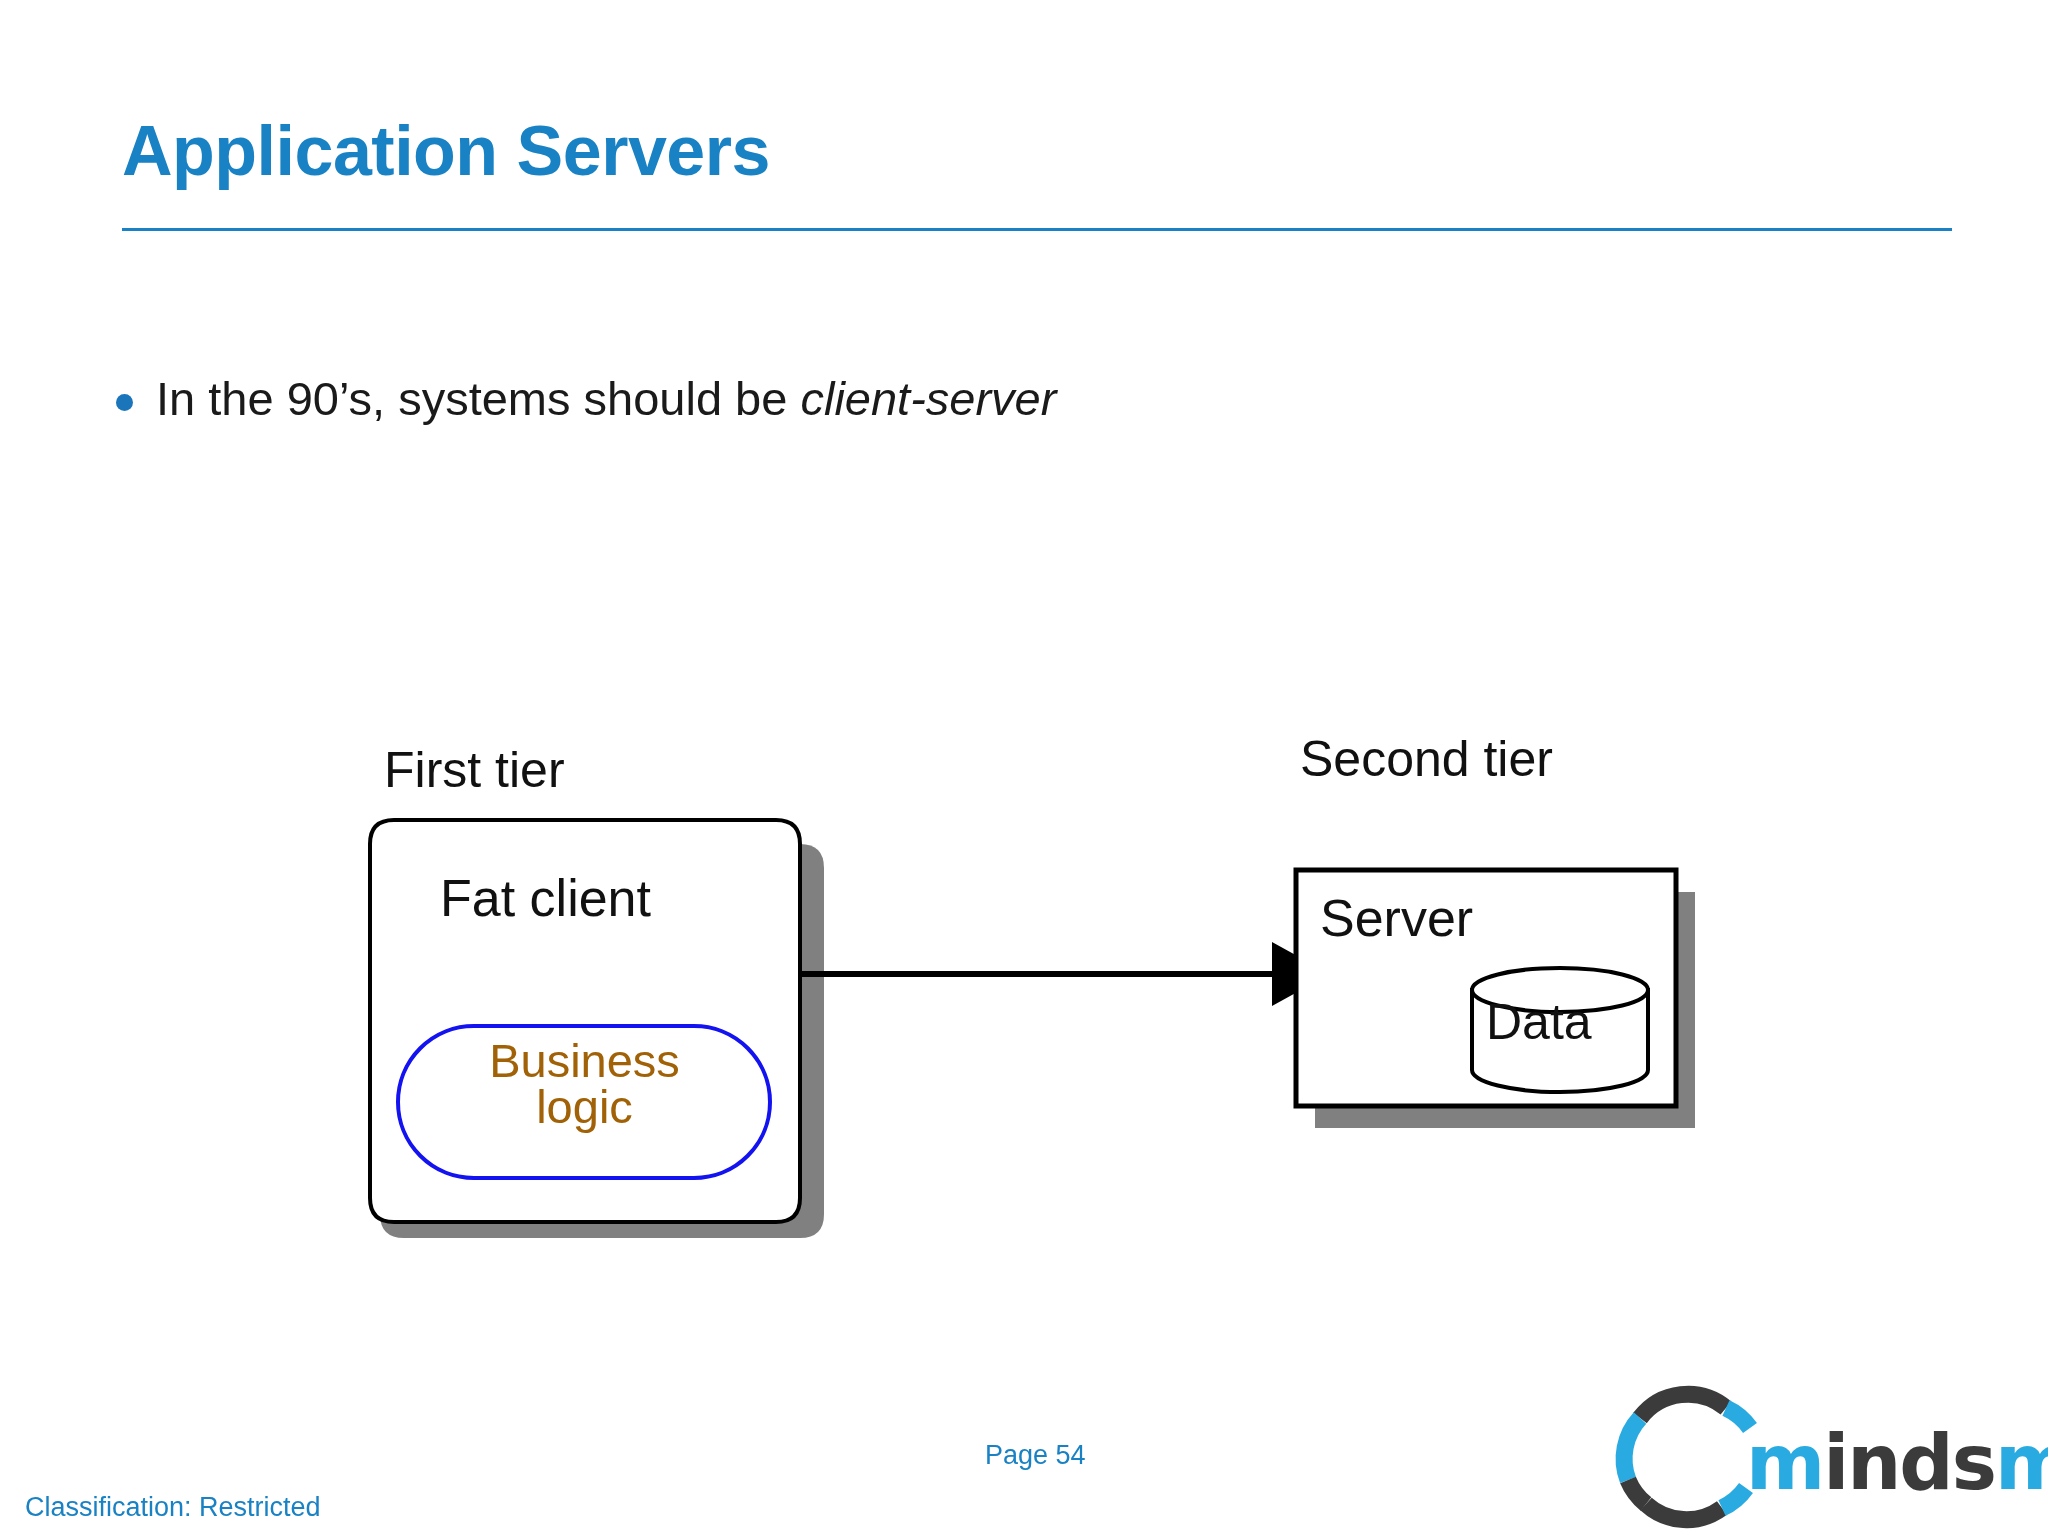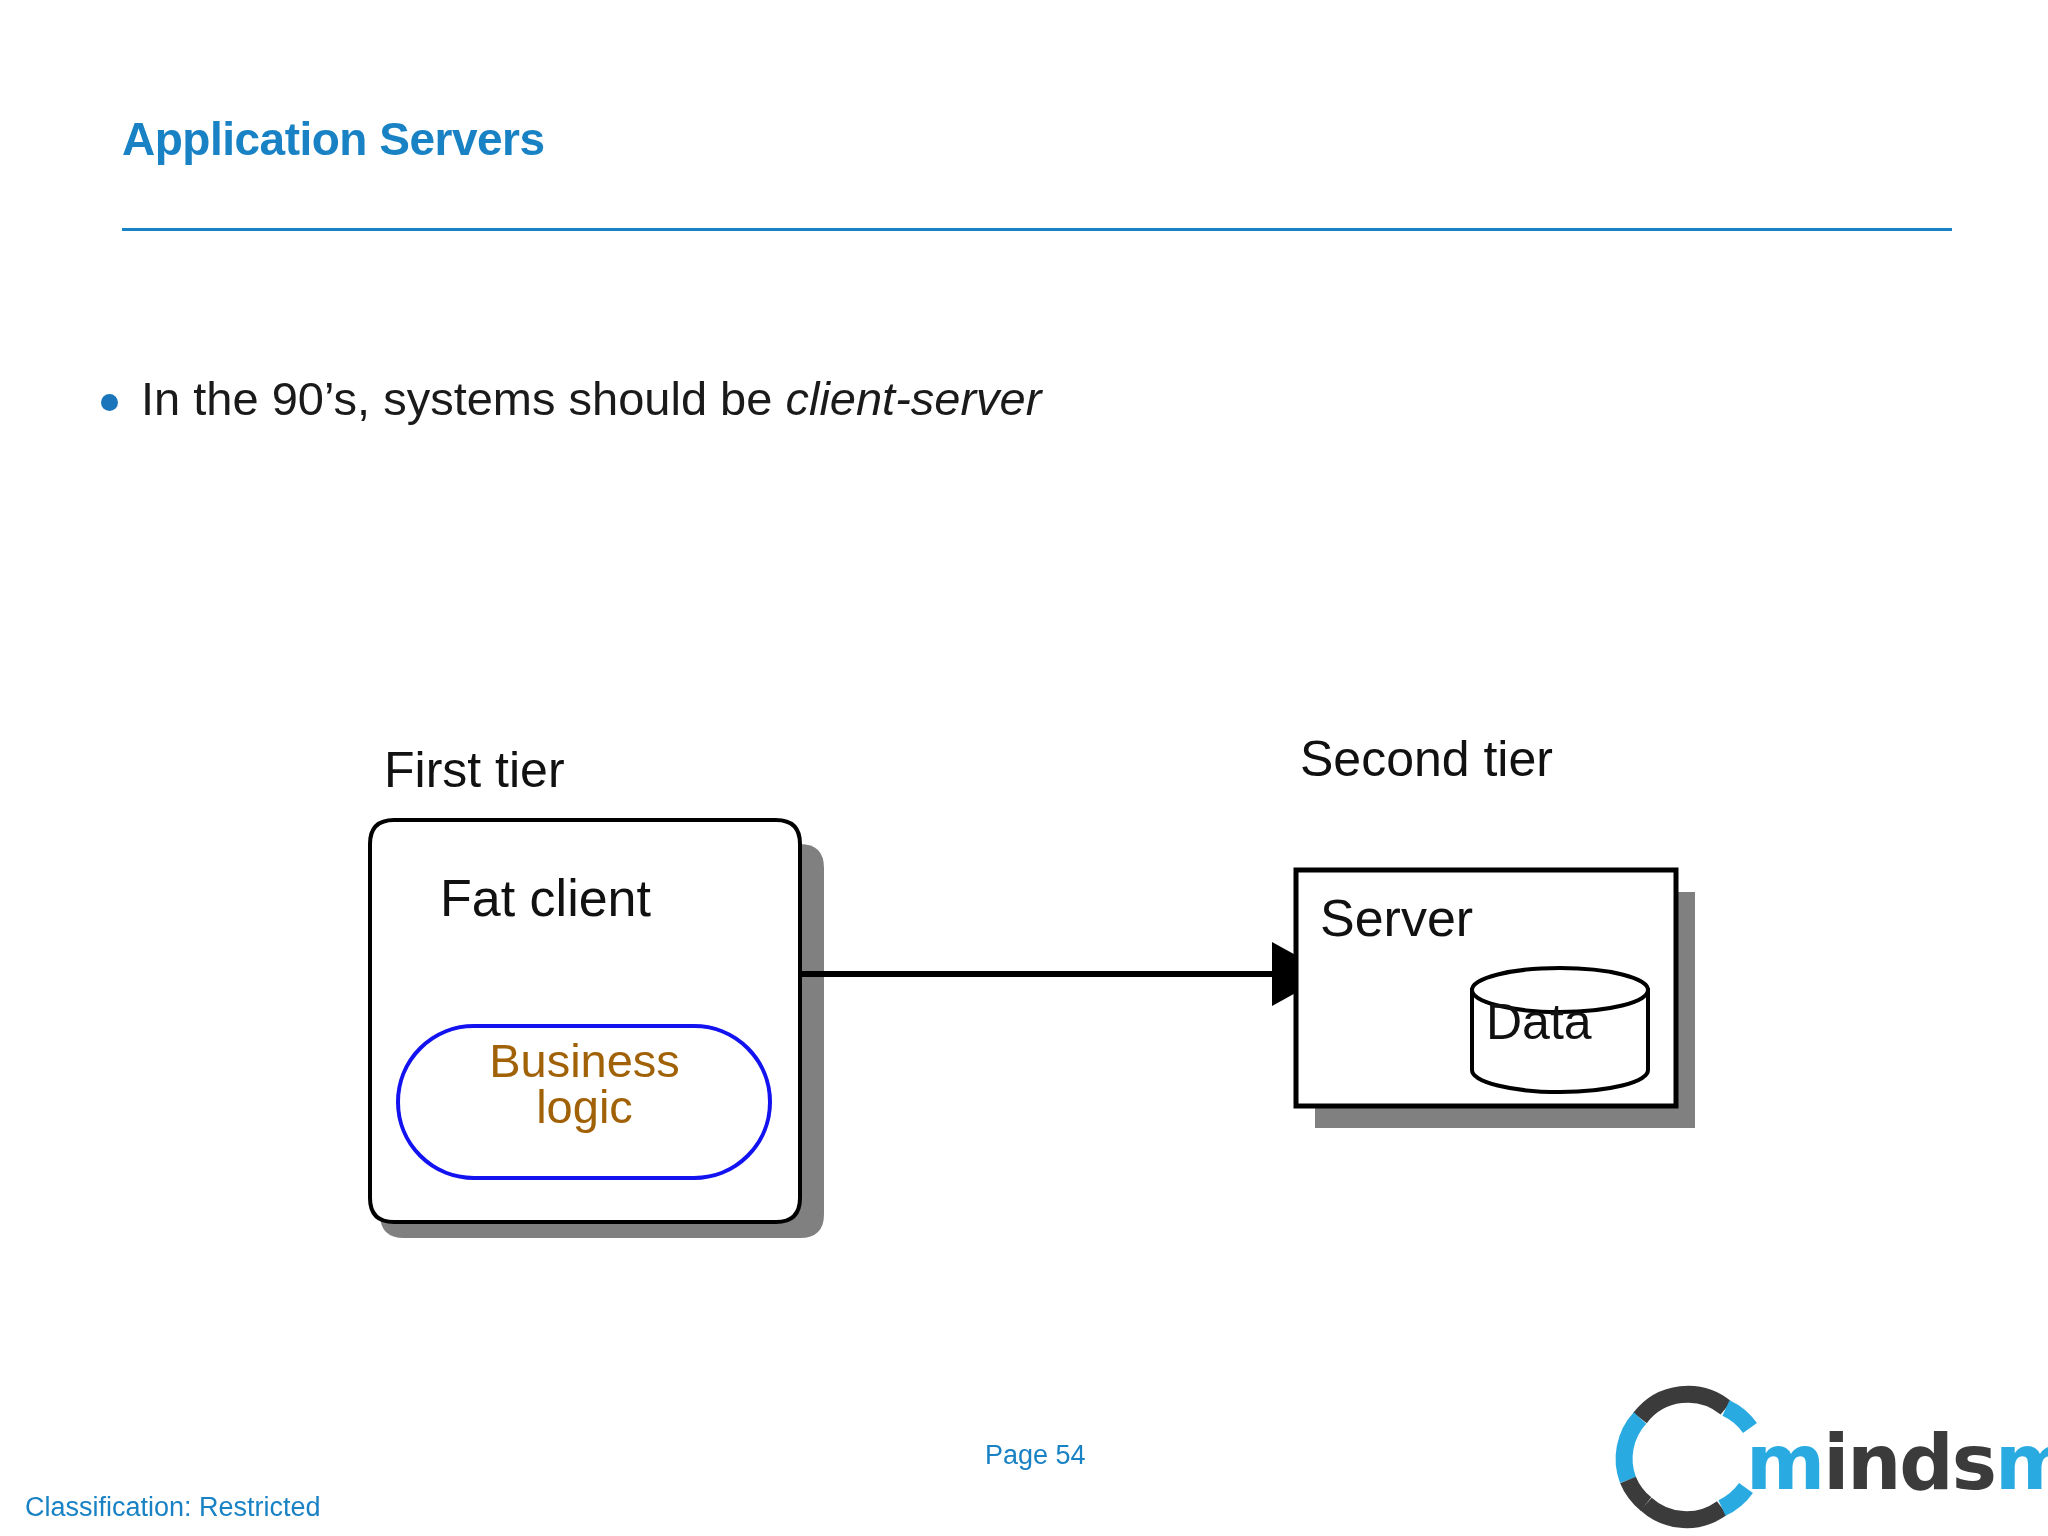--- a/index.html
+++ b/index.html
@@ -16,40 +16,40 @@
     height: 1536px;
     background: #ffffff;
     overflow: hidden;
   }
 
   
   .title {
     position: absolute;
     left: 122px;
     top: 115px;
-    font-size: 46px;
+    font-size: 70px;
     font-weight: bold;
     color: #1982C4;
     letter-spacing: -0.5px;
     white-space: nowrap;
     line-height: 1.05;
   }
   .title-rule {
     position: absolute;
     left: 122px;
     top: 228px;
     width: 1830px;
     height: 3px;
     background: #1982C4;
   }
 
   
   .bullet-row {
     position: absolute;
-    left: 101px;
+    left: 116px;
     top: 372px;
     display: flex;
     align-items: flex-start;
     white-space: nowrap;
   }
   .bullet-dot {
     width: 17px;
     height: 17px;
     border-radius: 50%;
     background: #1B75BB;

